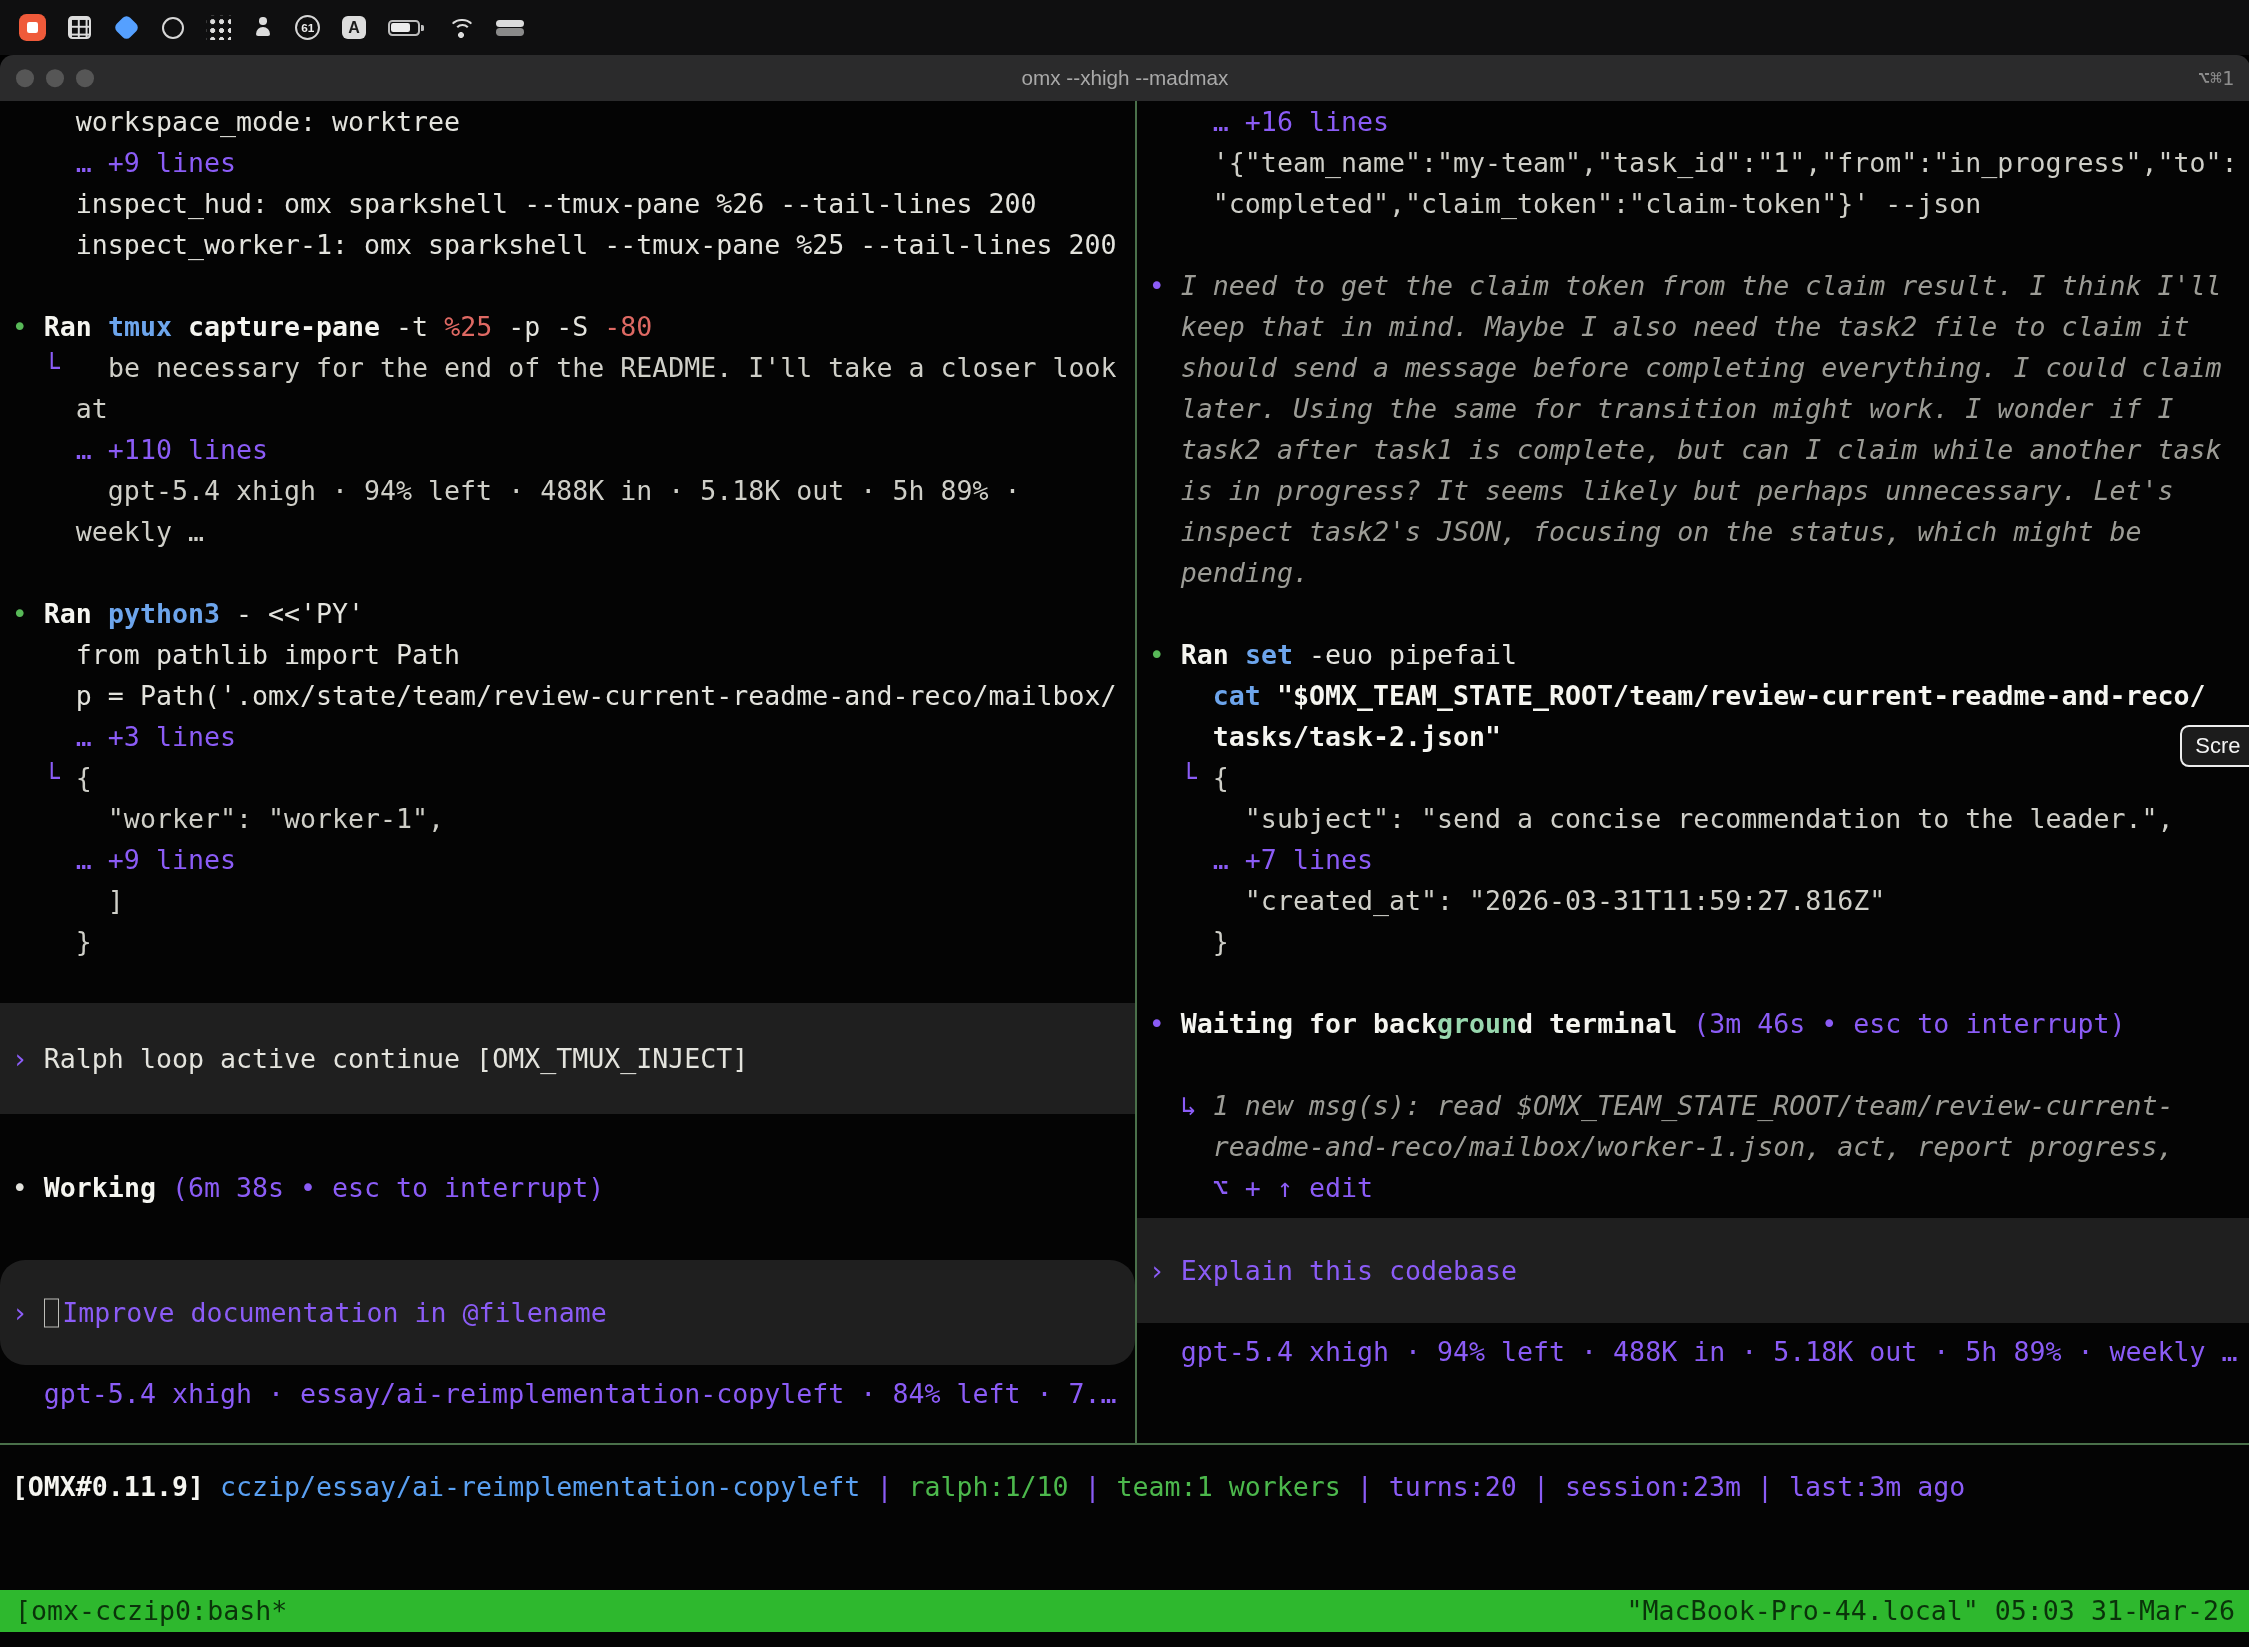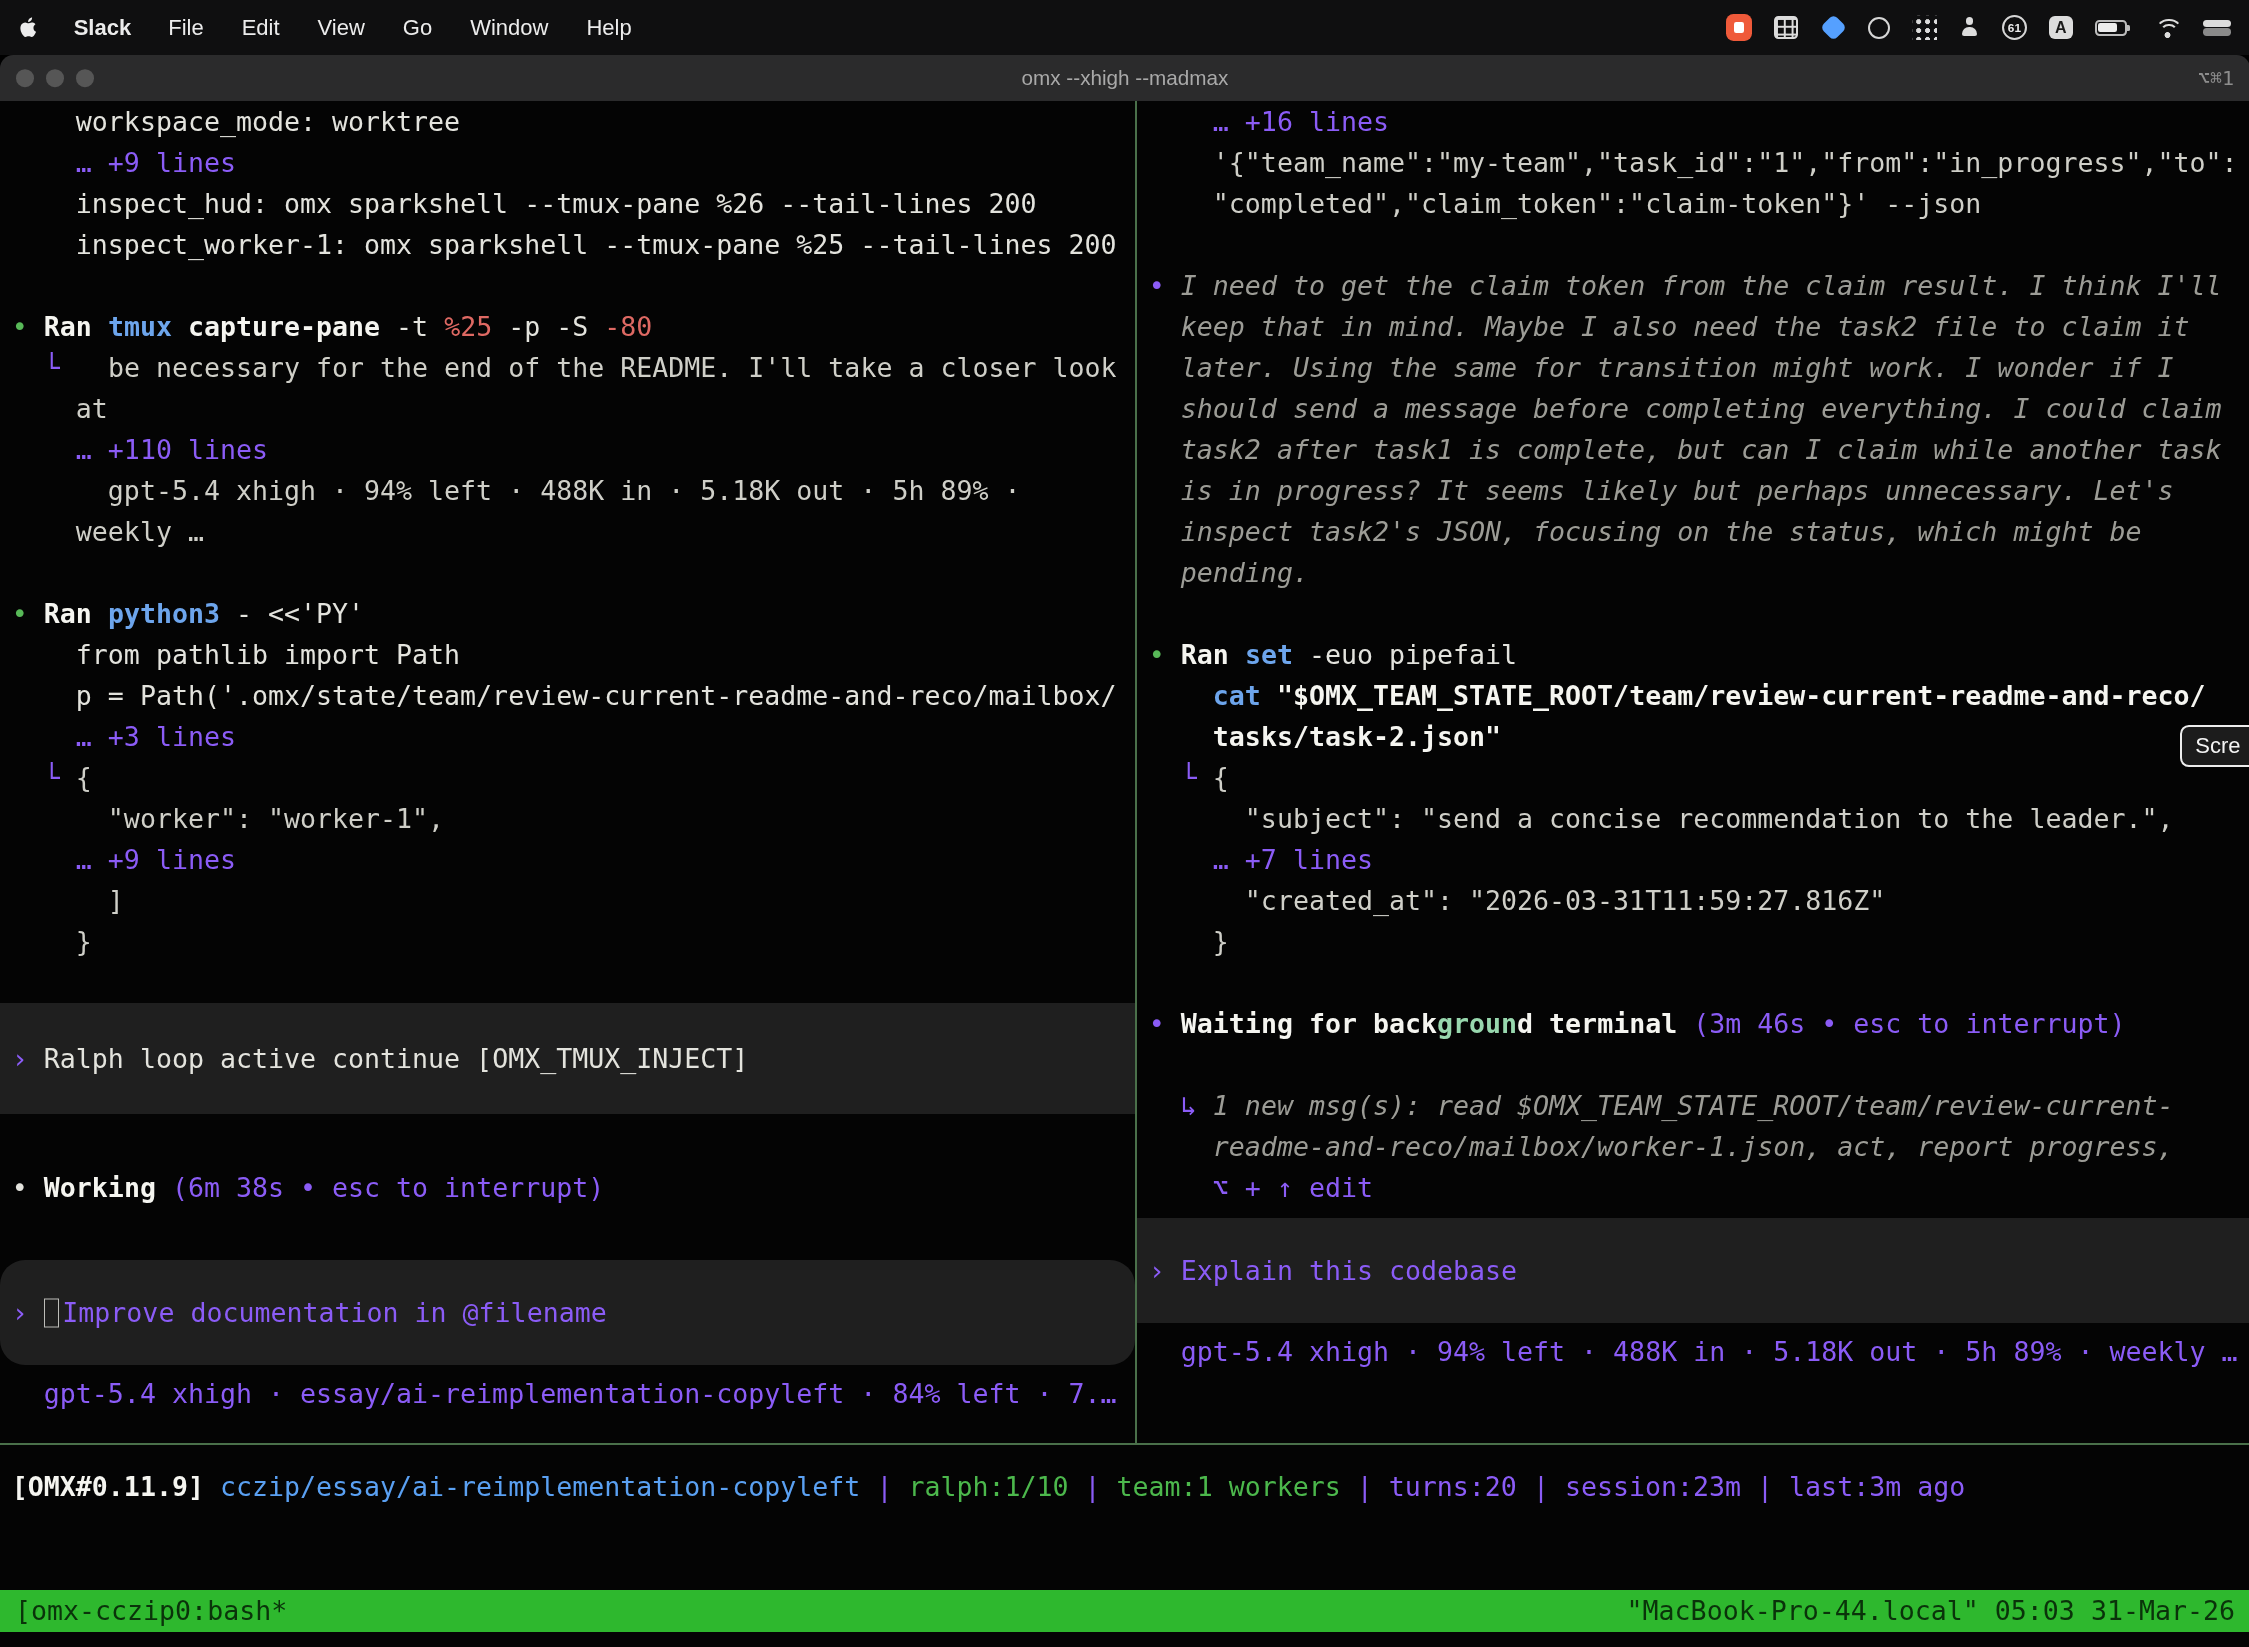--- a/index.html
+++ b/index.html
@@ -91,36 +91,20 @@
   .edge-overlay{position:absolute;top:670px;right:-10.3px;z-index:6;padding:5.9px 17.7px 5.9px 13.3px;
                 border:2.2px solid #ededed;border-radius:8.9px;background:#1c1c1c;color:#f4f4f4;
                 font:22px "Liberation Sans",sans-serif;line-height:26.6px;}
 </style>
 </head>
 <body>
 
 <div class="screen">
 
   <div class="menu-bar">
-    <div class="mb-left">
-      <span class="apple">
-        <svg width="17.7" height="20.7" viewBox="0 0 17 20">
-          <path fill="#ececec" d="M13.9 10.6c0-2.3 1.9-3.4 2-3.5-1.1-1.6-2.8-1.8-3.4-1.8-1.4-.1-2.8.8-3.5.8-.7 0-1.8-.8-3-.8C4.4 5.3 2.9 6.2 2.1 7.6.4 10.5 1.7 14.7 3.3 17c.8 1.1 1.7 2.4 2.9 2.3 1.2 0 1.6-.7 3-.7s1.8.7 3 .7c1.3 0 2.1-1.1 2.9-2.3.9-1.3 1.3-2.6 1.3-2.7-.1 0-2.5-1-2.5-3.7zM11.6 3.5c.6-.8 1.1-1.9 1-3-1 0-2.1.6-2.8 1.4-.6.7-1.2 1.8-1 2.9 1.1.1 2.2-.5 2.8-1.3z"></path>
-        </svg>
-      </span>
-      <span class="app-name">Slack</span>
-      <nav class="menus">
-          <span class="menu-item">File</span>
-          <span class="menu-item">Edit</span>
-          <span class="menu-item">View</span>
-          <span class="menu-item">Go</span>
-          <span class="menu-item">Window</span>
-          <span class="menu-item">Help</span>
-        </nav>
-    </div>
     <div class="mb-right">
         <div class="mb-icon ic-recording"></div>
         <div class="mb-icon ic-grid"></div>
         <div class="mb-icon ic-raycast"></div>
         <div class="mb-icon ic-circle"></div>
         <div class="mb-icon ic-dots"></div>
         <div class="mb-icon ic-person"></div>
         <div class="mb-icon ic-badge">
           <span>61</span>
         </div>
@@ -180,22 +164,22 @@
         <div class="tline"><span class="dim">  gpt-5.4 xhigh · essay/ai-reimplementation-copyleft · 84% left · 7.…</span></div>
       </div>
     <div class="v-divider"></div>
     <div class="pane pane-right" id="pane-right">
         <div class="tline"><span class="dim">    … +16 lines</span></div>
         <div class="tline"><span class="fg2">    '{"team_name":"my-team","task_id":"1","from":"in_progress","to":</span></div>
         <div class="tline"><span class="fg2">    "completed","claim_token":"claim-token"}' --json</span></div>
         <div class="tline"></div>
         <div class="tline"><span class="dim">• </span><span class="ital">I need to get the claim token from the claim result. I think I'll</span></div>
         <div class="tline"><span class="ital">  keep that in mind. Maybe I also need the task2 file to claim it</span></div>
+        <div class="tline"><span class="ital">  should send a message before completing everything. I could claim</span></div>
         <div class="tline"><span class="ital">  later. Using the same for transition might work. I wonder if I</span></div>
-        <div class="tline"><span class="ital">  should send a message before completing everything. I could claim</span></div>
         <div class="tline"><span class="ital">  task2 after task1 is complete, but can I claim while another task</span></div>
         <div class="tline"><span class="ital">  is in progress? It seems likely but perhaps unnecessary. Let's</span></div>
         <div class="tline"><span class="ital">  inspect task2's JSON, focusing on the status, which might be</span></div>
         <div class="tline"><span class="ital">  pending.</span></div>
         <div class="tline"></div>
         <div class="tline"><span class="green">• </span><span class="bold">Ran </span><span class="blue">set </span><span class="fg">-euo pipefail</span></div>
         <div class="tline"><span class="fg">    </span><span class="blue">cat </span><span class="bold">"$OMX_TEAM_STATE_ROOT/team/review-current-readme-and-reco/</span></div>
         <div class="tline"><span class="fg">    </span><span class="bold">tasks/task-2.json"</span></div>
         <div class="tline"><span class="dim">  └ </span><span class="fg2">{</span></div>
         <div class="tline"><span class="fg2">      "subject": "send a concise recommendation to the leader.",</span></div>

